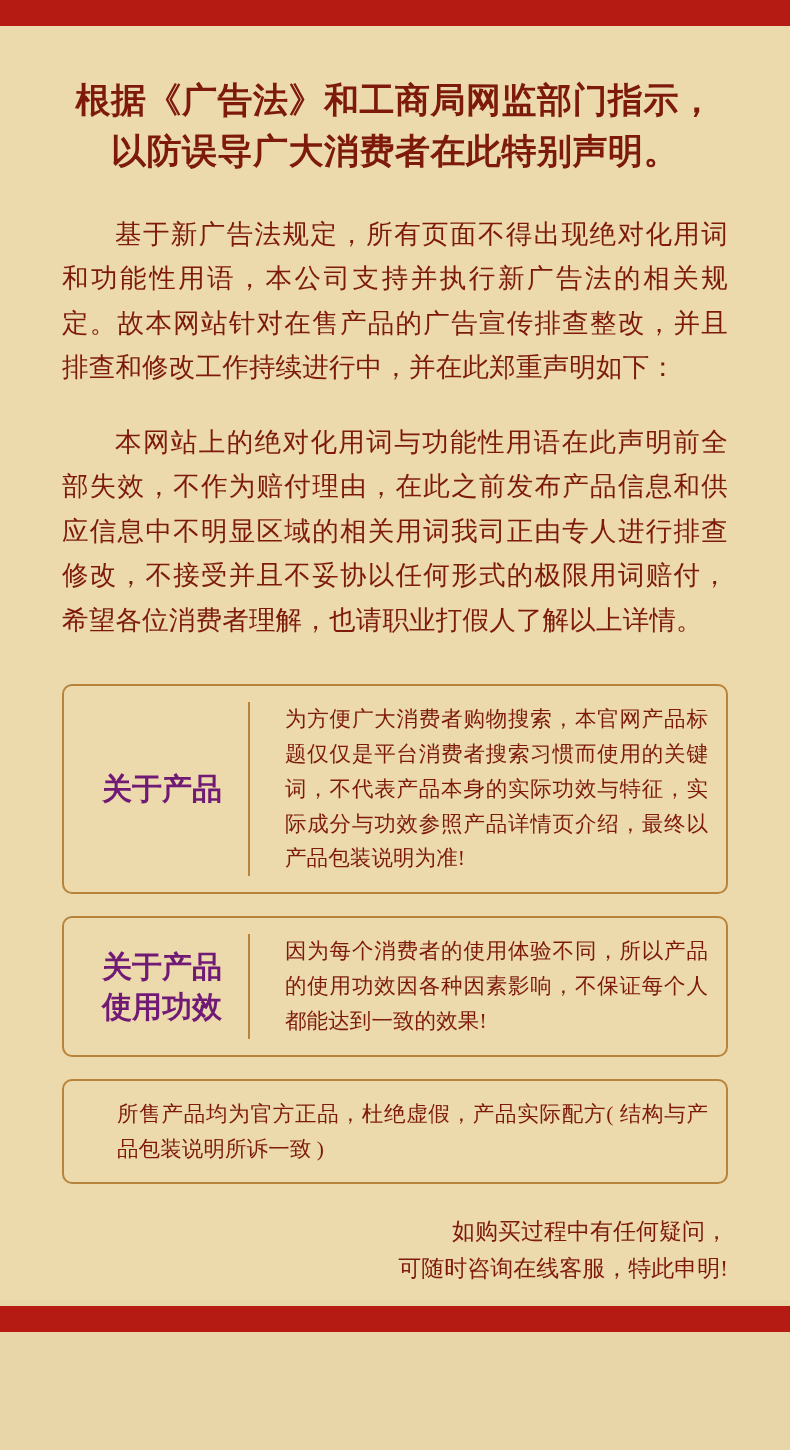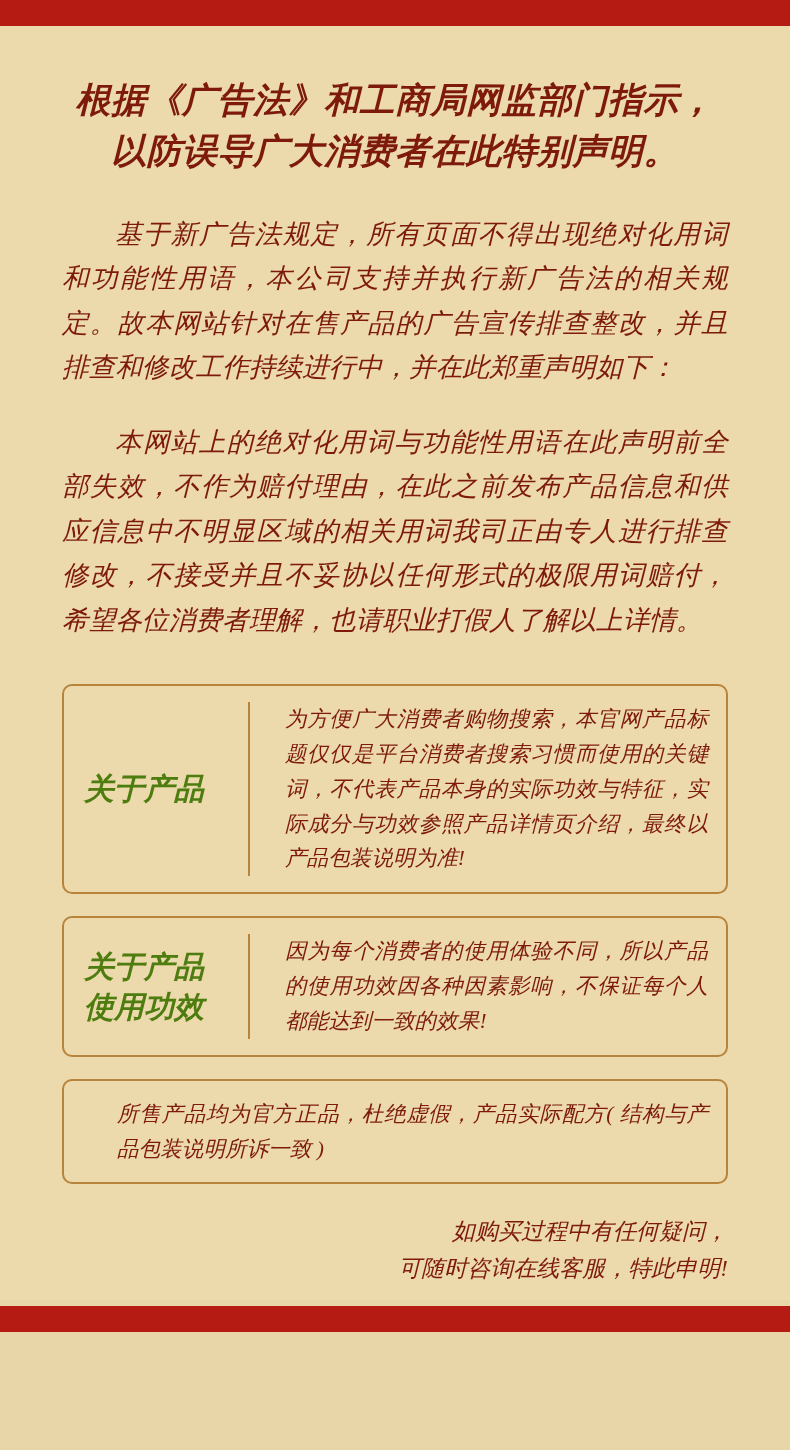--- a/index.html
+++ b/index.html
@@ -15,21 +15,20 @@
     overflow: hidden;
   }
   .page {
     position: relative;
     width: 790px;
     height: 1300px;
     background: #ecd9ac;
     box-sizing: border-box;
     display: flex;
     flex-direction: column;
-    font-style: italic;
   }
   .bar-top {
     width: 100%;
     height: 26px;
     background: #b51b12;
     flex: 0 0 auto;
   }
   .bar-bottom {
     width: 100%;
     height: 26px;
@@ -81,25 +80,25 @@
     padding: 16px 18px;
     box-sizing: border-box;
     background: transparent;
   }
   .card-title {
     flex: 0 0 auto;
     width: 168px;
     display: flex;
     flex-direction: column;
     justify-content: center;
-    align-items: flex-start;
+    align-items: center;
     font-weight: bold;
     font-size: 30px;
     line-height: 1.33;
-    color: #4d7c0f;
+    color: #701a75;
     padding: 0 8px 0 2px;
     border-right: 2px solid #b8833a;
     box-sizing: border-box;
     text-align: center;
   }
   .card-body {
     flex: 1 1 auto;
     padding-left: 35px;
     font-size: 21.5px;
     line-height: 1.62;

